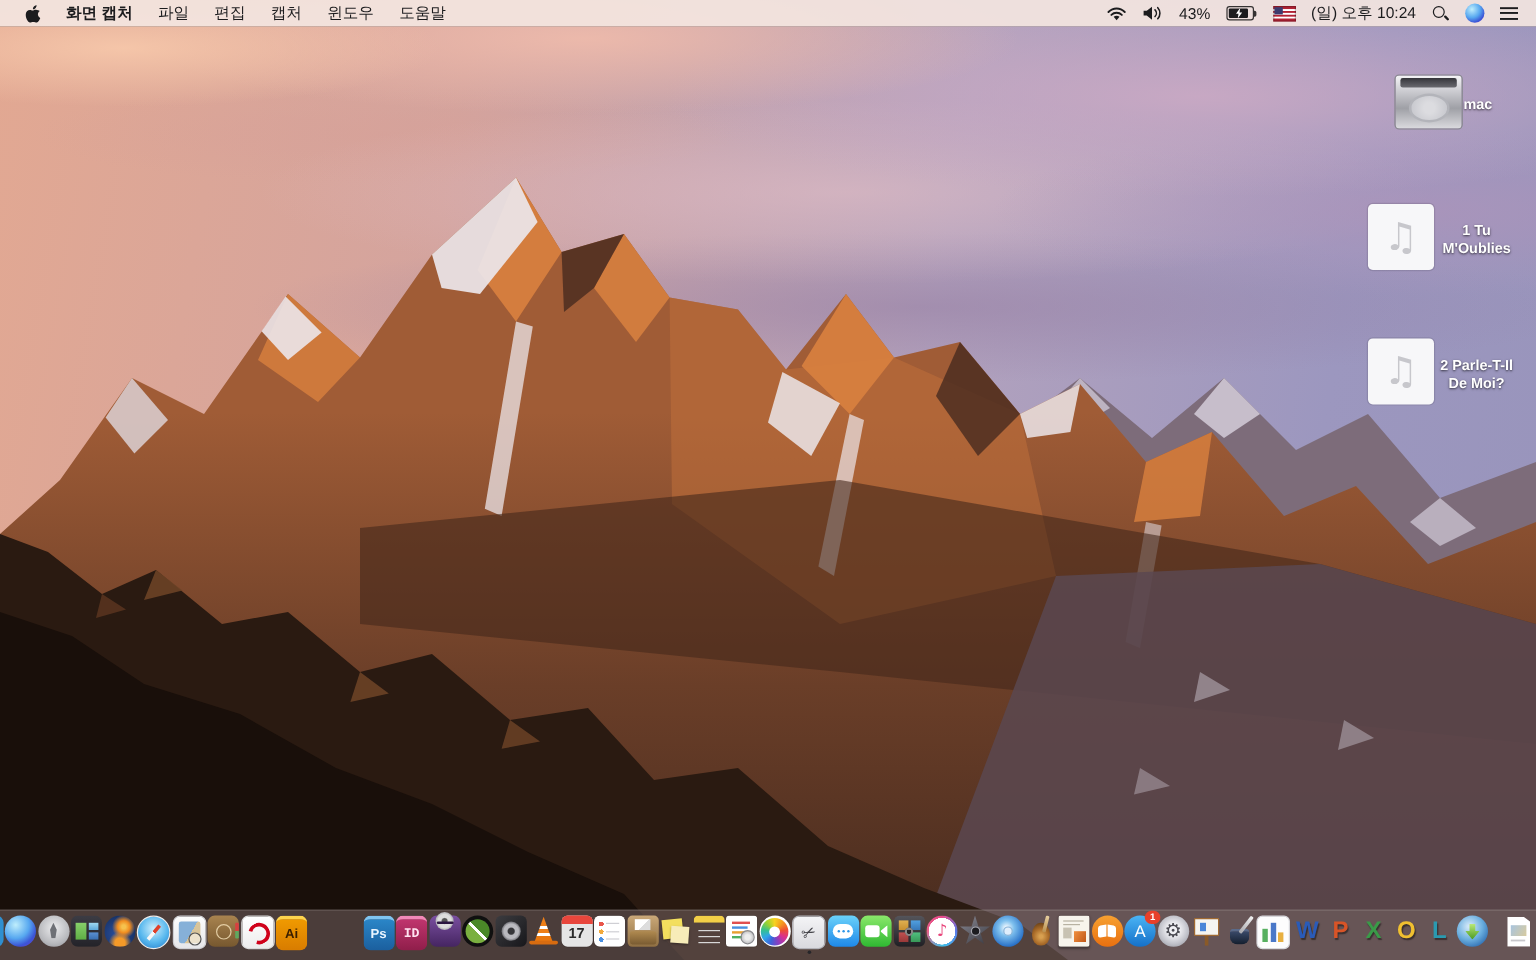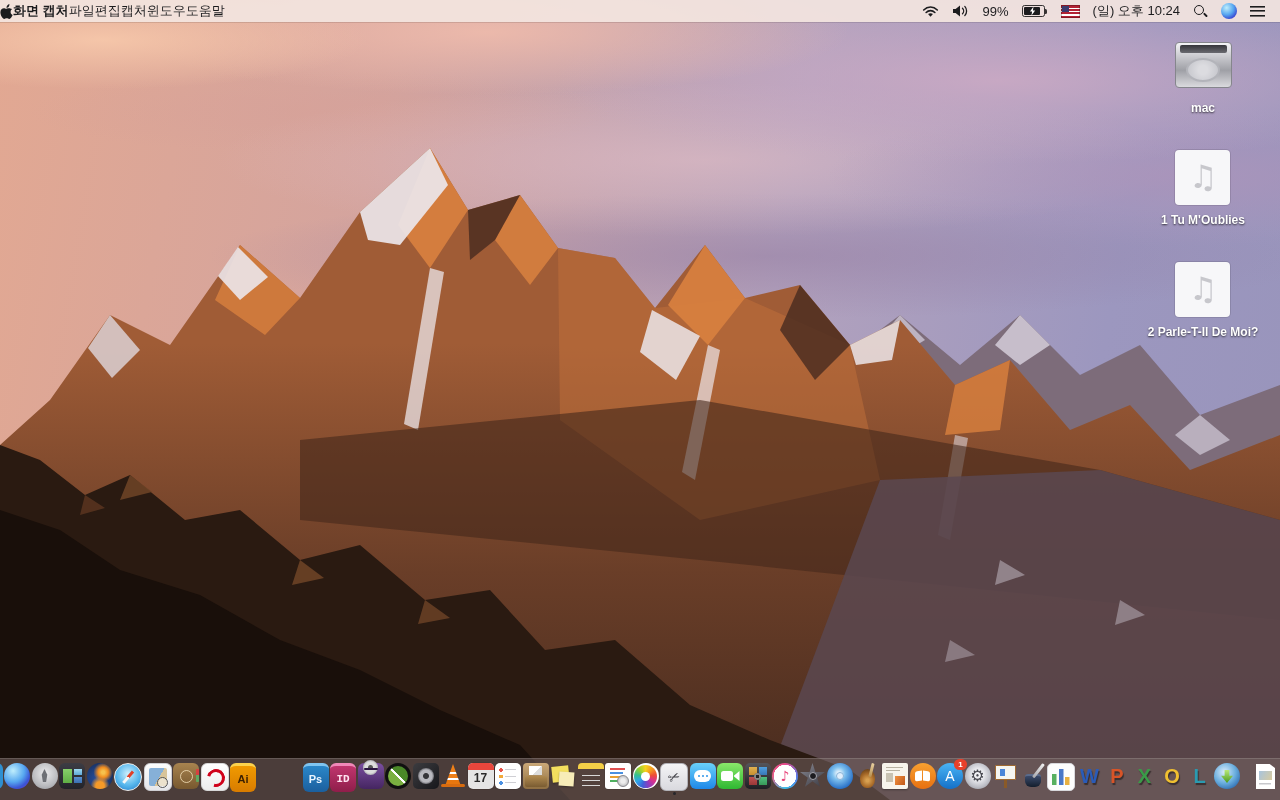--- a/index.html
+++ b/index.html
@@ -16,21 +16,21 @@
       radial-gradient(ellipse 700px 110px at 55% 20%, rgba(226,190,198,.6), transparent 70%),
       radial-gradient(ellipse 420px 60px at 25% 14%, rgba(214,160,152,.55), transparent 70%),
       radial-gradient(ellipse 800px 90px at 60% 32%, rgba(146,122,160,.5), transparent 70%),
       linear-gradient(100deg,#e2a892 0%,#d4a49e 28%,#b3a2bd 58%,#9c97bf 82%,#9894bb 100%);}
   .mountains{position:absolute;inset:0;}
 
   
   .menubar{position:absolute;top:0;left:0;right:0;height:22px;display:flex;align-items:center;
     justify-content:space-between;background:rgba(243,229,224,.92);font-size:13px;color:#1c1c1e;
     box-shadow:0 0.5px 0 rgba(0,0,0,.22);z-index:30;}
-  .mb-left{display:flex;align-items:center;}
+  .mb-left{display:flex;align-items:center;gap:21px;padding-left:21px;}
   .mb-right{display:flex;align-items:center;gap:13px;padding-right:15px;}
   .mb-app{font-weight:700;}
   .mb-item{cursor:default;}
   .apple-logo{display:flex;align-items:center;}
   .wifi-i,.vol-i{display:flex;align-items:center;}
   .batt{width:21px;height:10px;border:1px solid rgba(20,20,20,.85);border-radius:2.5px;position:relative;margin-right:3px;}
   .batt::before{content:'';position:absolute;left:1px;top:1px;bottom:1px;width:16px;background:#1c1c1e;border-radius:1px;}
   .batt::after{content:'';position:absolute;right:-3px;top:2.5px;width:2px;height:5px;background:rgba(20,20,20,.85);border-radius:0 1.5px 1.5px 0;}
   .bolt{position:absolute;left:6px;top:0.5px;width:8px;height:9px;z-index:2;background:#fff;
     clip-path:polygon(62% 0,18% 56%,44% 56%,36% 100%,82% 44%,54% 44%);}
@@ -42,21 +42,21 @@
   .mag::after{content:'';position:absolute;left:10px;top:10px;width:5px;height:1.8px;background:#1c1c1e;transform:rotate(45deg);border-radius:1px;}
   .siri-orb{width:16px;height:16px;border-radius:50%;
     background:radial-gradient(circle at 35% 30%,#bfeefc,#57a8f0 45%,#3b55d6 72%,#7a36c8);}
   .nc-lines{width:15px;height:11px;background:
     linear-gradient(#1c1c1e,#1c1c1e) 0 0/15px 1.6px no-repeat,
     linear-gradient(#1c1c1e,#1c1c1e) 0 4.6px/15px 1.6px no-repeat,
     linear-gradient(#1c1c1e,#1c1c1e) 0 9.2px/15px 1.6px no-repeat;}
 
   
   .desk-col{position:absolute;top:34px;right:14px;width:126px;display:flex;flex-direction:column;align-items:center;z-index:10;}
-  .desk-item{min-height:102px;margin-bottom:10px;display:flex;flex-direction:column;align-items:center;cursor:default;}
+  .desk-item{min-height:102px;margin-bottom:10px;display:flex;flex-direction:row;align-items:center;cursor:default;}
   .icon-box{height:62px;display:flex;align-items:center;justify-content:center;}
   .desk-label{margin-top:5px;color:#fff;font-size:12px;font-weight:700;text-align:center;
     text-shadow:0 1px 2px rgba(0,0,0,.7);line-height:1.25;max-width:118px;}
   .hdd{width:55px;height:44px;border-radius:4px;position:relative;border:1px solid #85868c;
     background:linear-gradient(180deg,#f4f4f6 0%,#cbcbd0 30%,#9fa0a6 62%,#dadade 100%);}
   .hdd::before{content:'';position:absolute;top:2px;left:4px;right:4px;height:8px;border-radius:2px;
     background:linear-gradient(#35353a,#6a6a70);}
   .hdd::after{content:'';position:absolute;left:50%;top:15px;transform:translateX(-50%);
     width:30px;height:20px;border:2px solid #b3b4ba;border-radius:50%;
     background:radial-gradient(circle,#dcdce0 25%,#c2c3c9);}
@@ -325,21 +325,21 @@
           <path d="M3.9 6.9 C 5.0 5.8, 6.4 5.2, 8 5.2 C 9.6 5.2, 11 5.8, 12.1 6.9" stroke="#1c1c1e" fill="none" stroke-width="1.5" stroke-linecap="round"></path>
           <path d="M8 11 L5.7 8.4 C 6.4 7.9, 7.2 7.6, 8 7.6 C 8.8 7.6, 9.6 7.9, 10.3 8.4 Z" fill="#1c1c1e"></path>
         </svg>
       </span>
       <span class="vol-i">
         <svg width="18" height="12" viewBox="0 0 18 12">
           <path fill="#1c1c1e" d="M1 4h2.6L8 .6v10.8L3.6 8H1z"></path>
           <path d="M10.5 3.2a4 4 0 0 1 0 5.6 M12.8 1.4a6.8 6.8 0 0 1 0 9.2" stroke="#1c1c1e" fill="none" stroke-width="1.3" stroke-linecap="round"></path>
         </svg>
       </span>
-      <span>99%</span>
+      <span>43%</span>
       <span class="batt">
           <span class="bolt"></span>
         </span>
       <span class="flag"></span>
       <span>(일) 오후 10:24</span>
       <span class="mag"></span>
       <span class="siri-orb"></span>
       <span class="nc-lines"></span>
     </div>
   </div>

